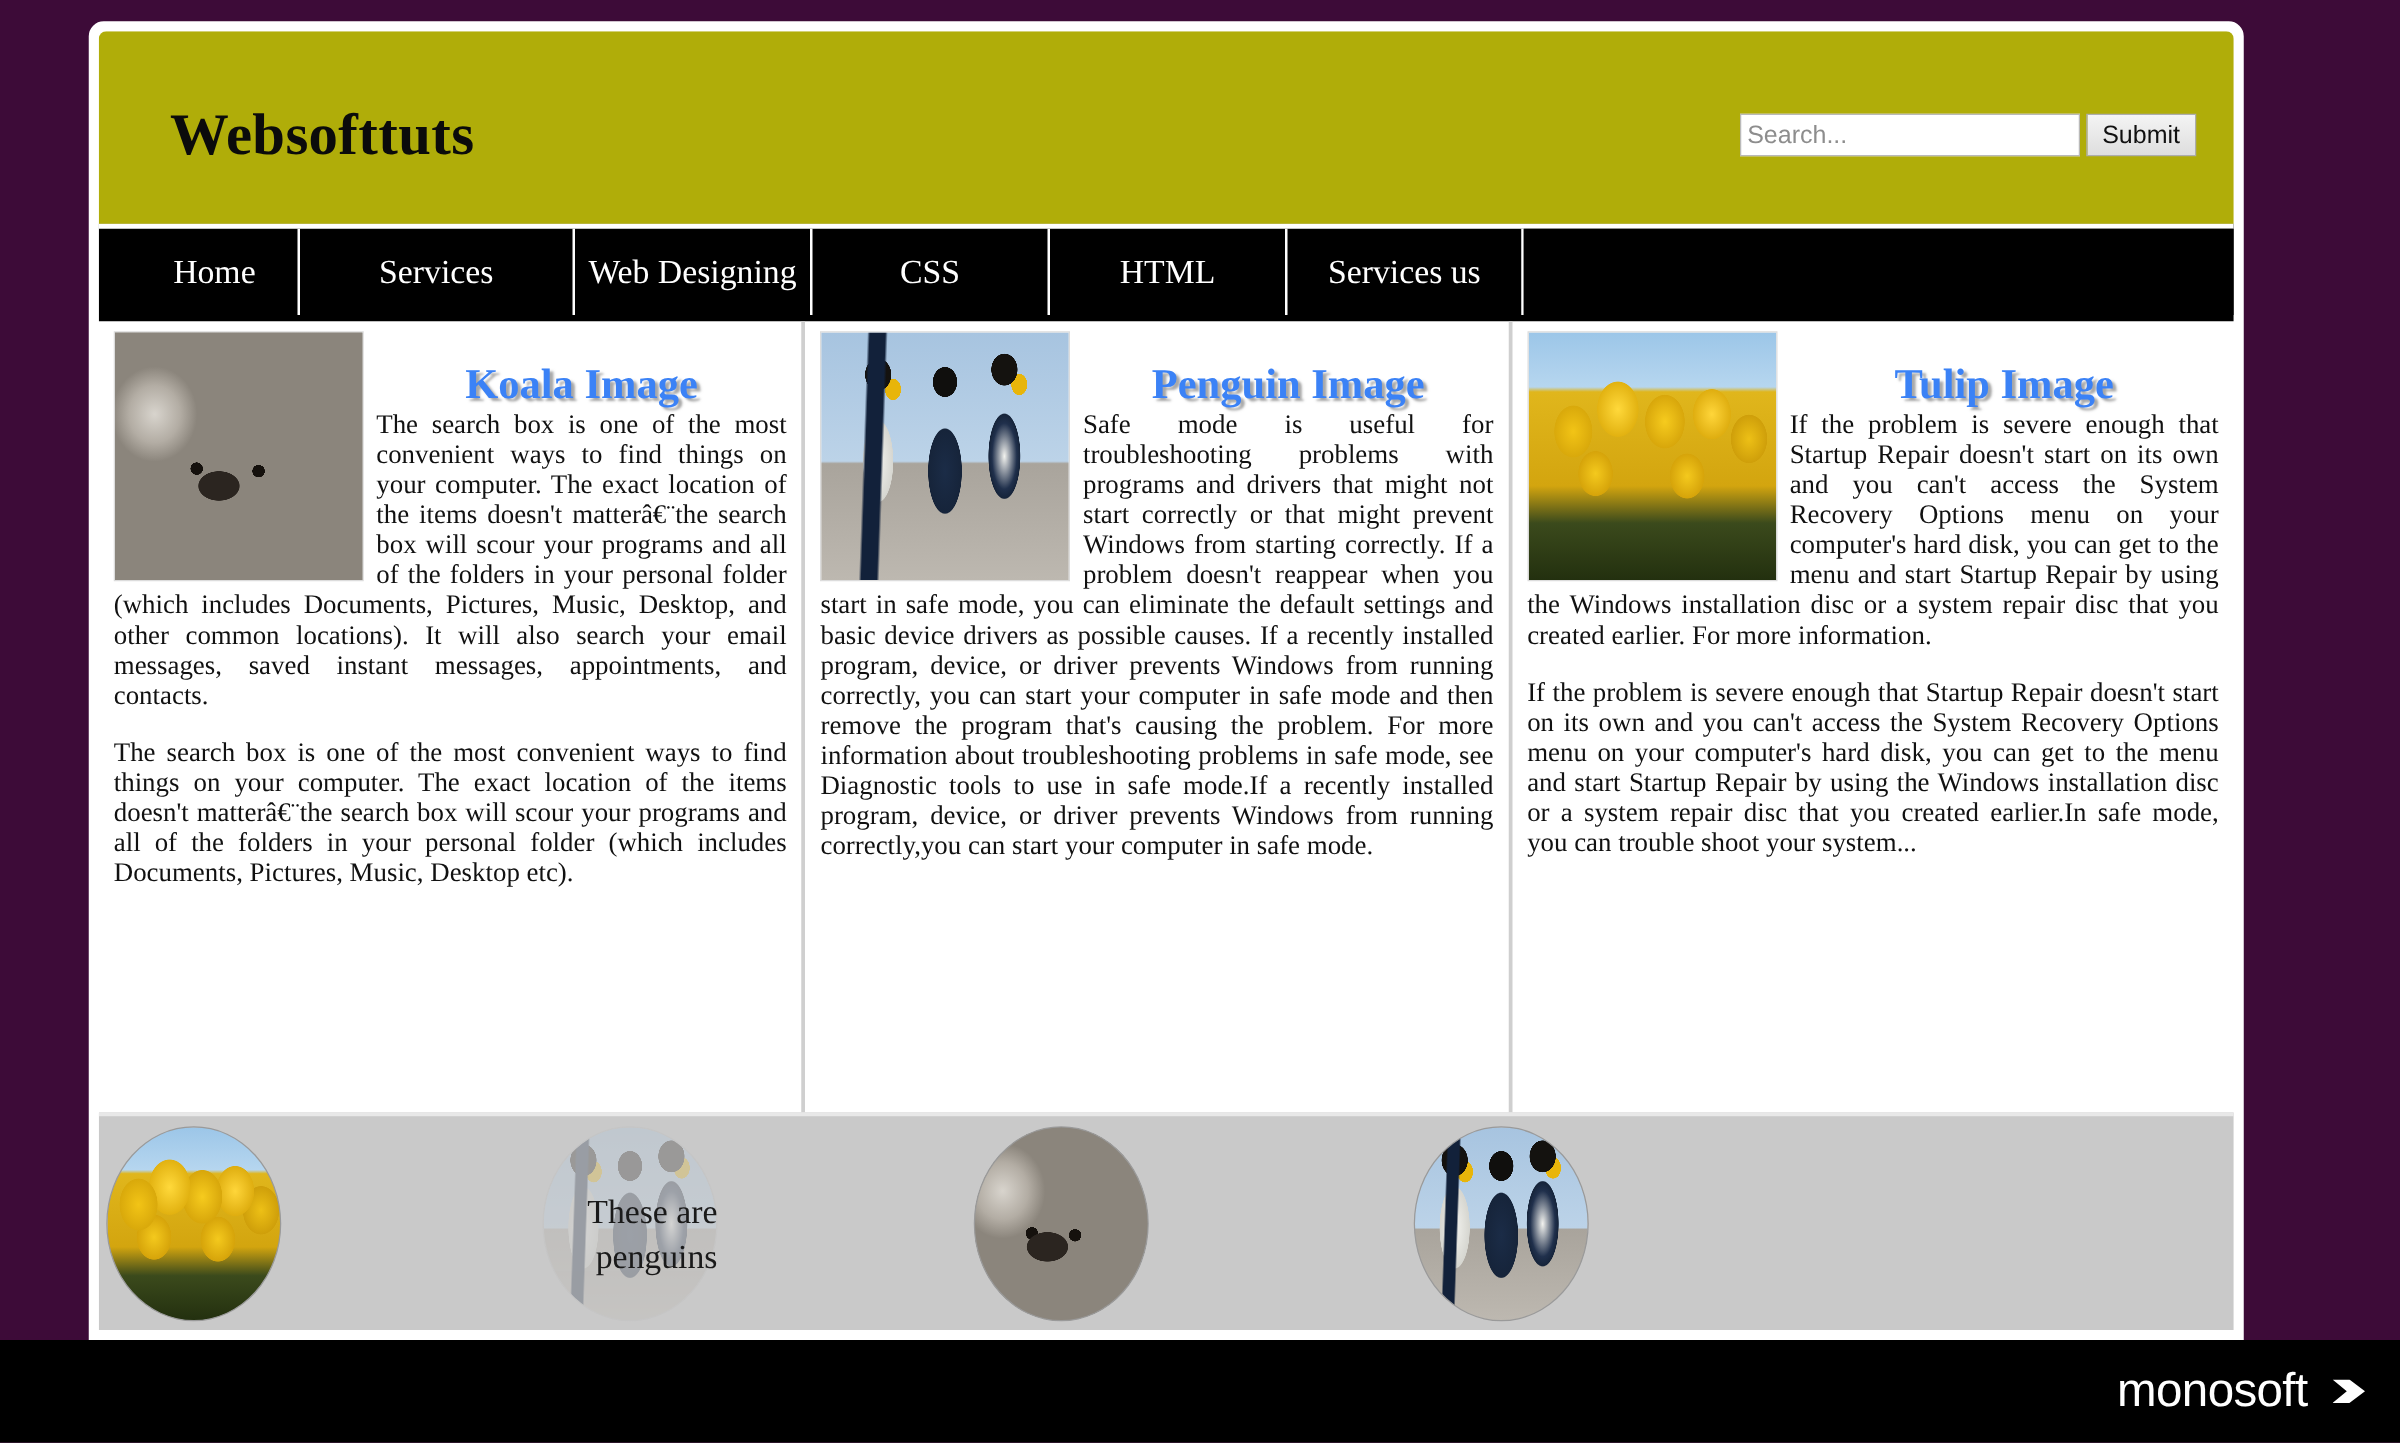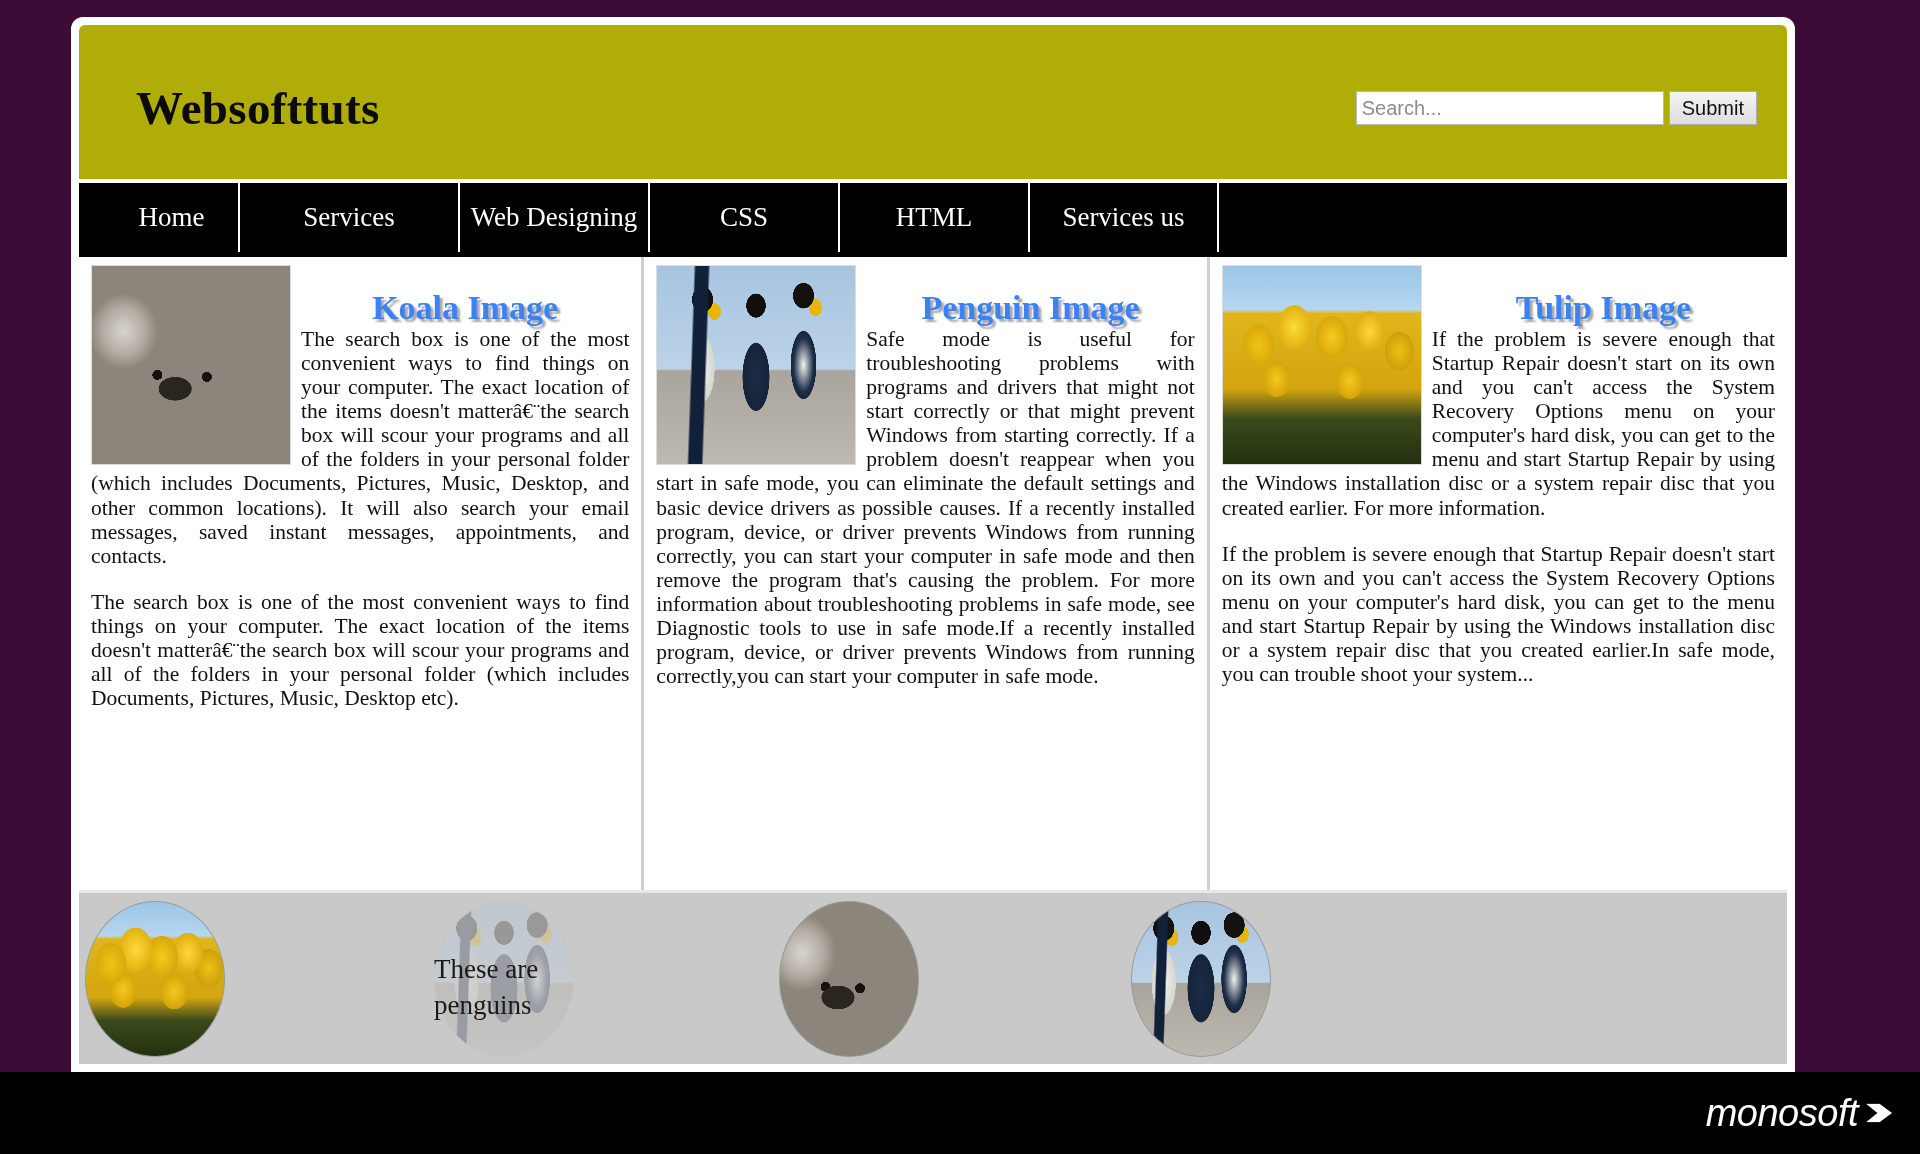--- a/index.html
+++ b/index.html
@@ -48,21 +48,21 @@
     font-family: "Liberation Serif", "DejaVu Serif", serif;
   }
   .search-wrap {
     position: absolute;
     right: 30px; top: 66px;
     display: flex;
     align-items: stretch;
     gap: 5px;
   }
   .search-input {
-    width: 308px;
+    width: 272px;
     height: 34px;
     font-size: 20px;
     font-family: "Liberation Sans", sans-serif;
     color: #333;
     padding: 0 5px;
     border: 1px solid #b9b9b9;
     background: #ffffff;
     outline: none;
   }
   .search-input::placeholder { color: #8d8d8d; opacity: 1; }
@@ -206,42 +206,41 @@
     overflow: hidden;
   }
   .circle.c1 { left: 6px; }
   .circle.c2 { left: 355px; opacity: 0.26; border-color: #bcbcbc; }
   .circle.c3 { left: 700px; }
   .circle.c4 { left: 1052px; }
   .circle-caption {
     position: absolute;
     left: 355px; top: 58px;
     width: 140px;
-    text-align: left;
+    text-align: right;
     font-size: 27px;
     line-height: 1.35;
     color: #1a1a1a;
     font-family: "Liberation Serif", "DejaVu Serif", serif;
   }
 
   
   .bottom-bar {
     position: absolute;
     left: 0; bottom: 0;
     width: 1920px; height: 82px;
     background: #000000;
   }
   .brand {
     position: absolute;
     right: 28px; top: 50%;
     transform: translateY(-50%);
     display: flex;
     align-items: center;
-    gap: 8px;
-    font-style: italic;
+    gap: 20px;
   }
   .brand-text {
     color: #ffffff;
     font-size: 38px;
     letter-spacing: -0.5px;
     font-family: "Liberation Sans", "DejaVu Sans", sans-serif;
   }
   .brand-arrow {
     width: 26px; height: 26px;
     background: #ffffff;

